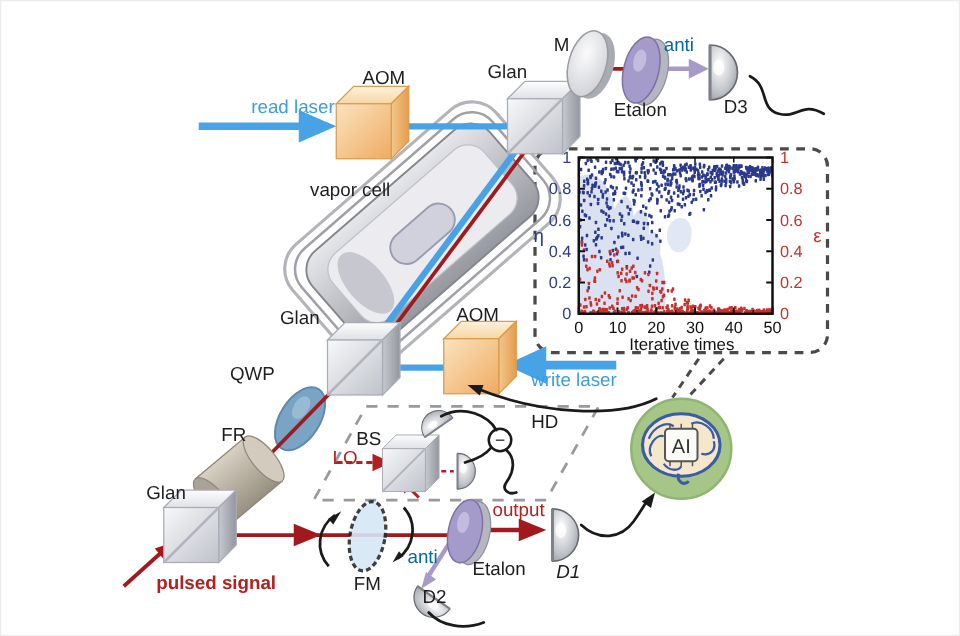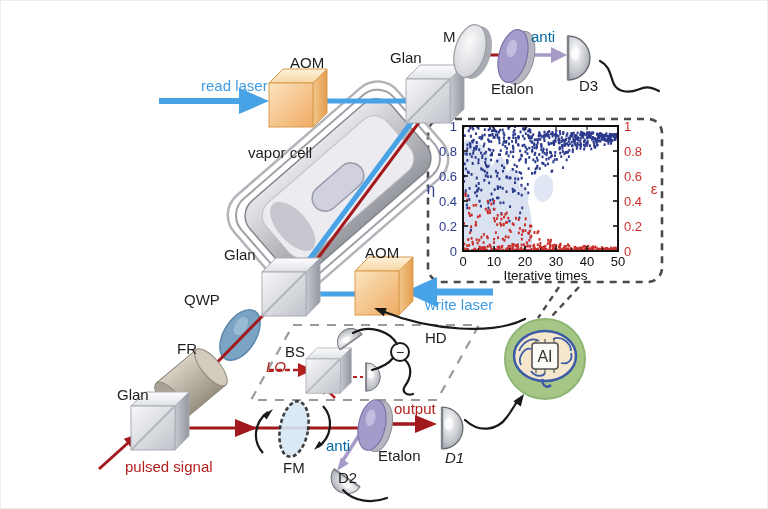--- a/index.html
+++ b/index.html
@@ -1313,24 +1313,24 @@
 <span class="lbl" style="left:490px;top:80px;">Etalon</span>
 <span class="lbl purple" style="left:530px;top:28px;">anti</span>
 <span class="lbl" style="left:578px;top:77px;">D3</span>
 <span class="lbl" style="left:247px;top:144px;">vapor cell</span>
 <span class="lbl" style="left:223px;top:246px;">Glan</span>
 <span class="lbl" style="left:364px;top:244px;">AOM</span>
 <span class="lbl blue" style="left:424px;top:296px;">write laser</span>
 <span class="lbl" style="left:183px;top:291px;">QWP</span>
 <span class="lbl" style="left:176px;top:340px;">FR</span>
 <span class="lbl" style="left:116px;top:386px;">Glan</span>
-<span class="lbl red" style="left:124px;top:458px;">pulsed signal</span>
+<span class="lbl red" style="left:124px;top:458px;font-weight:bold;">pulsed signal</span>
 <span class="lbl" style="left:282px;top:459px;">FM</span>
 <span class="lbl" style="left:377px;top:447px;">Etalon</span>
 <span class="lbl red" style="left:393px;top:400px;text-align:right;">output</span>
 <span class="lbl" style="left:444px;top:449px;font-style:italic;">D1</span>
 <span class="lbl purple" style="left:325px;top:437px;">anti</span>
 <span class="lbl" style="left:337px;top:469px;">D2</span>
 <span class="lbl" style="left:284px;top:343px;">BS</span>
-<span class="lbl red" style="left:265px;top:358px;font-style:italic;">LO</span>
+<span class="lbl red" style="left:265px;top:358px;">LO</span>
 <span class="lbl" style="left:424px;top:329px;">HD</span>
 
 </div>
 
 </body></html>

